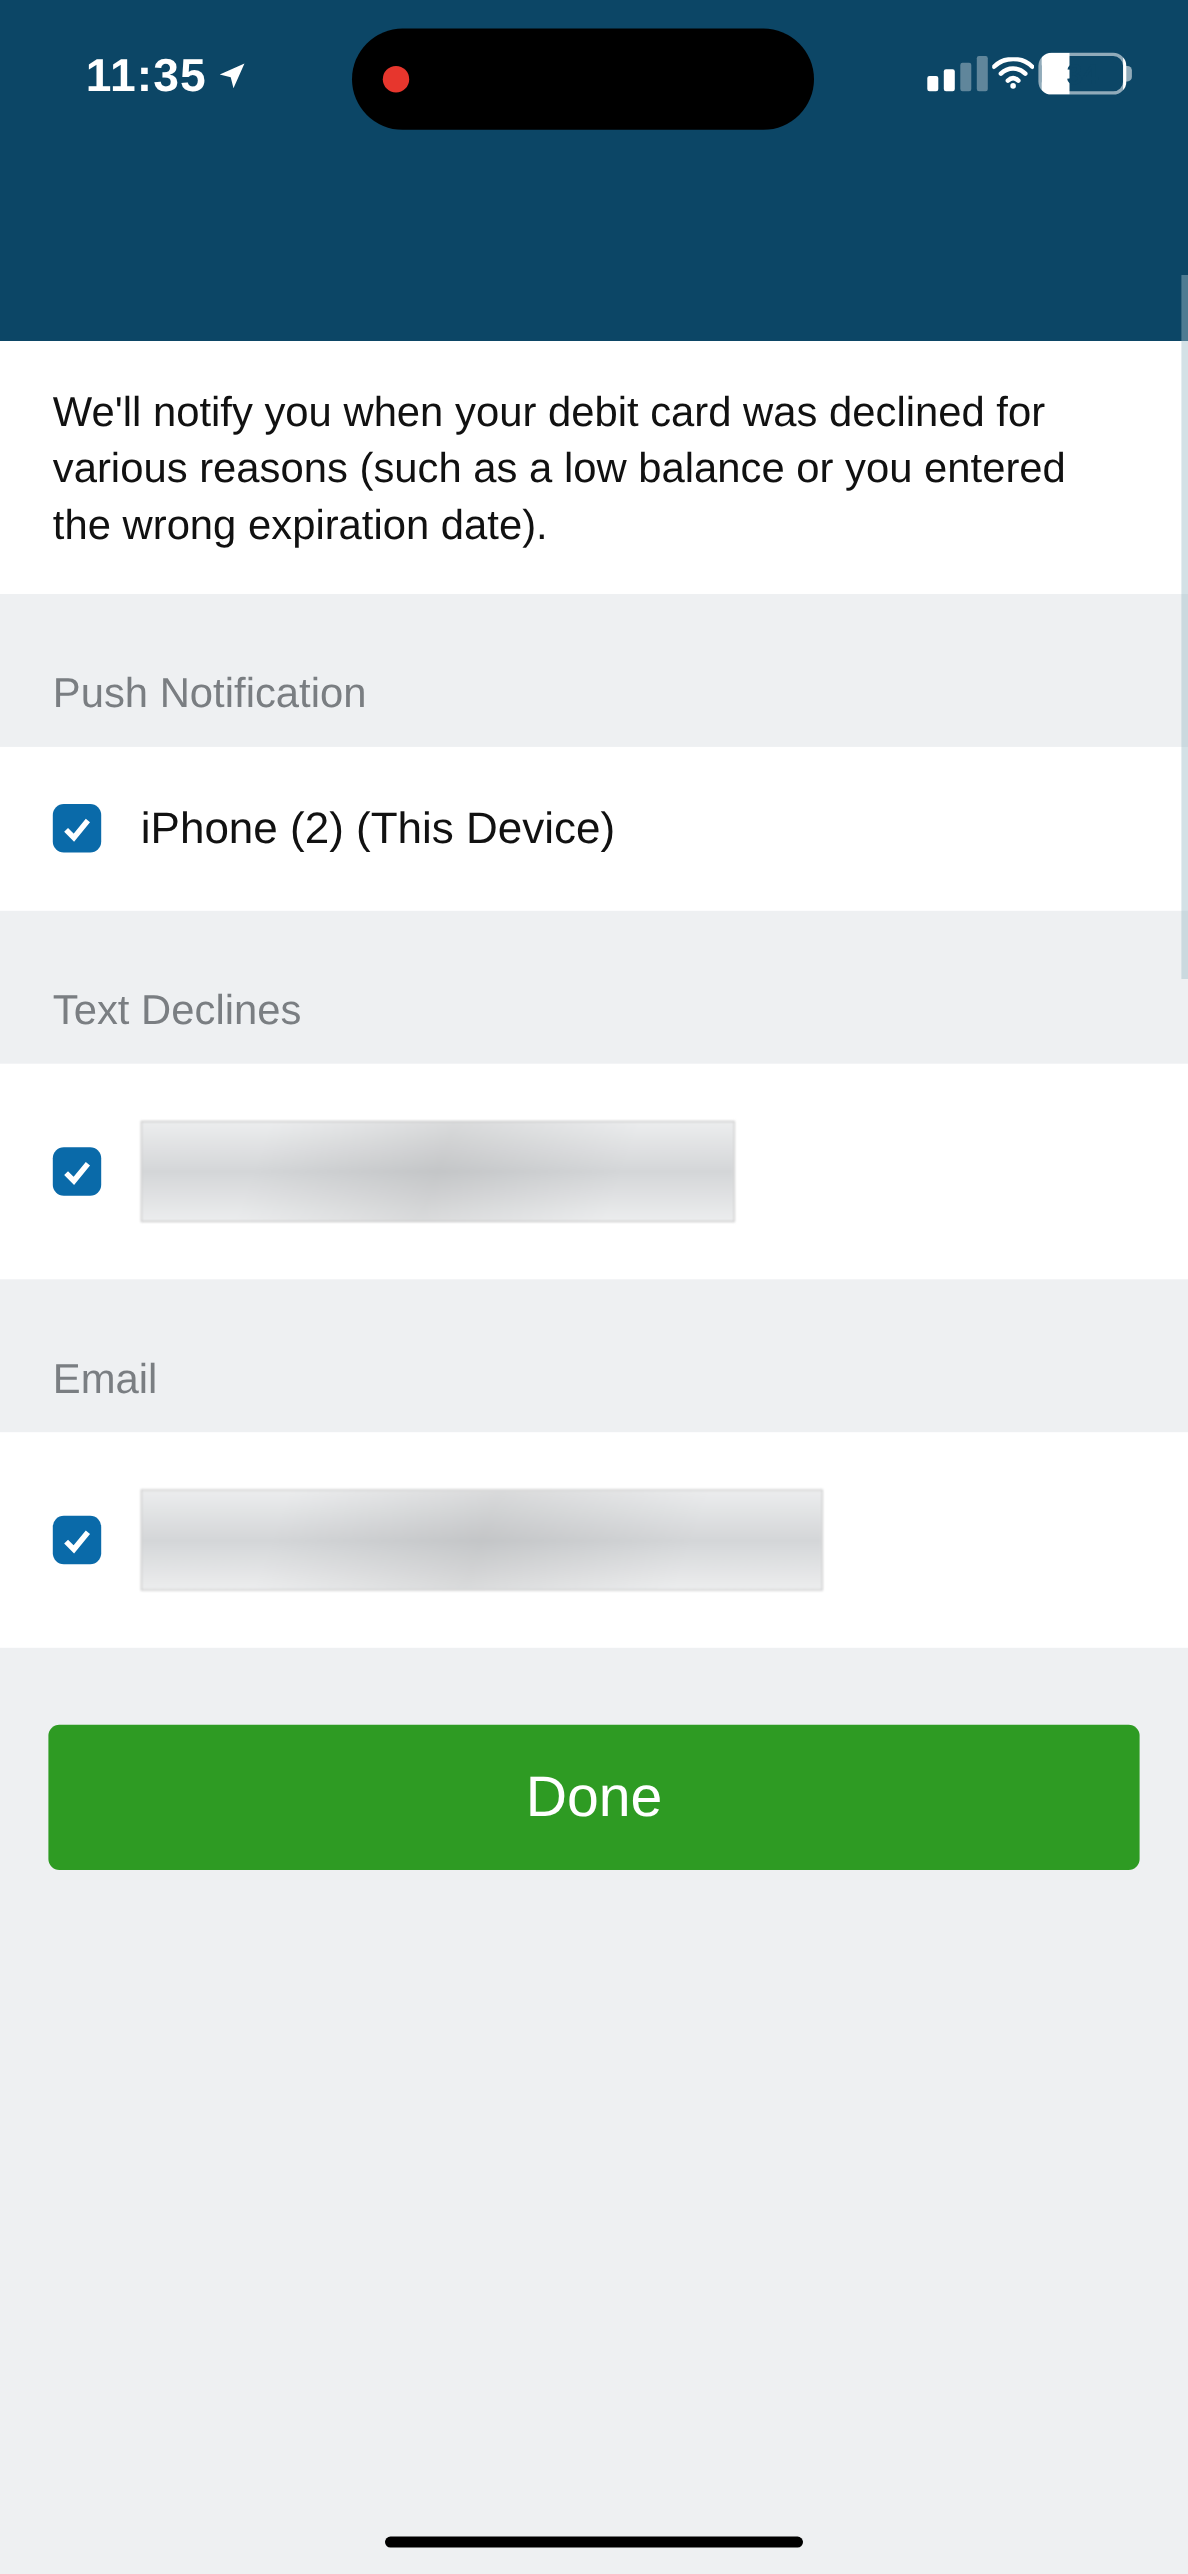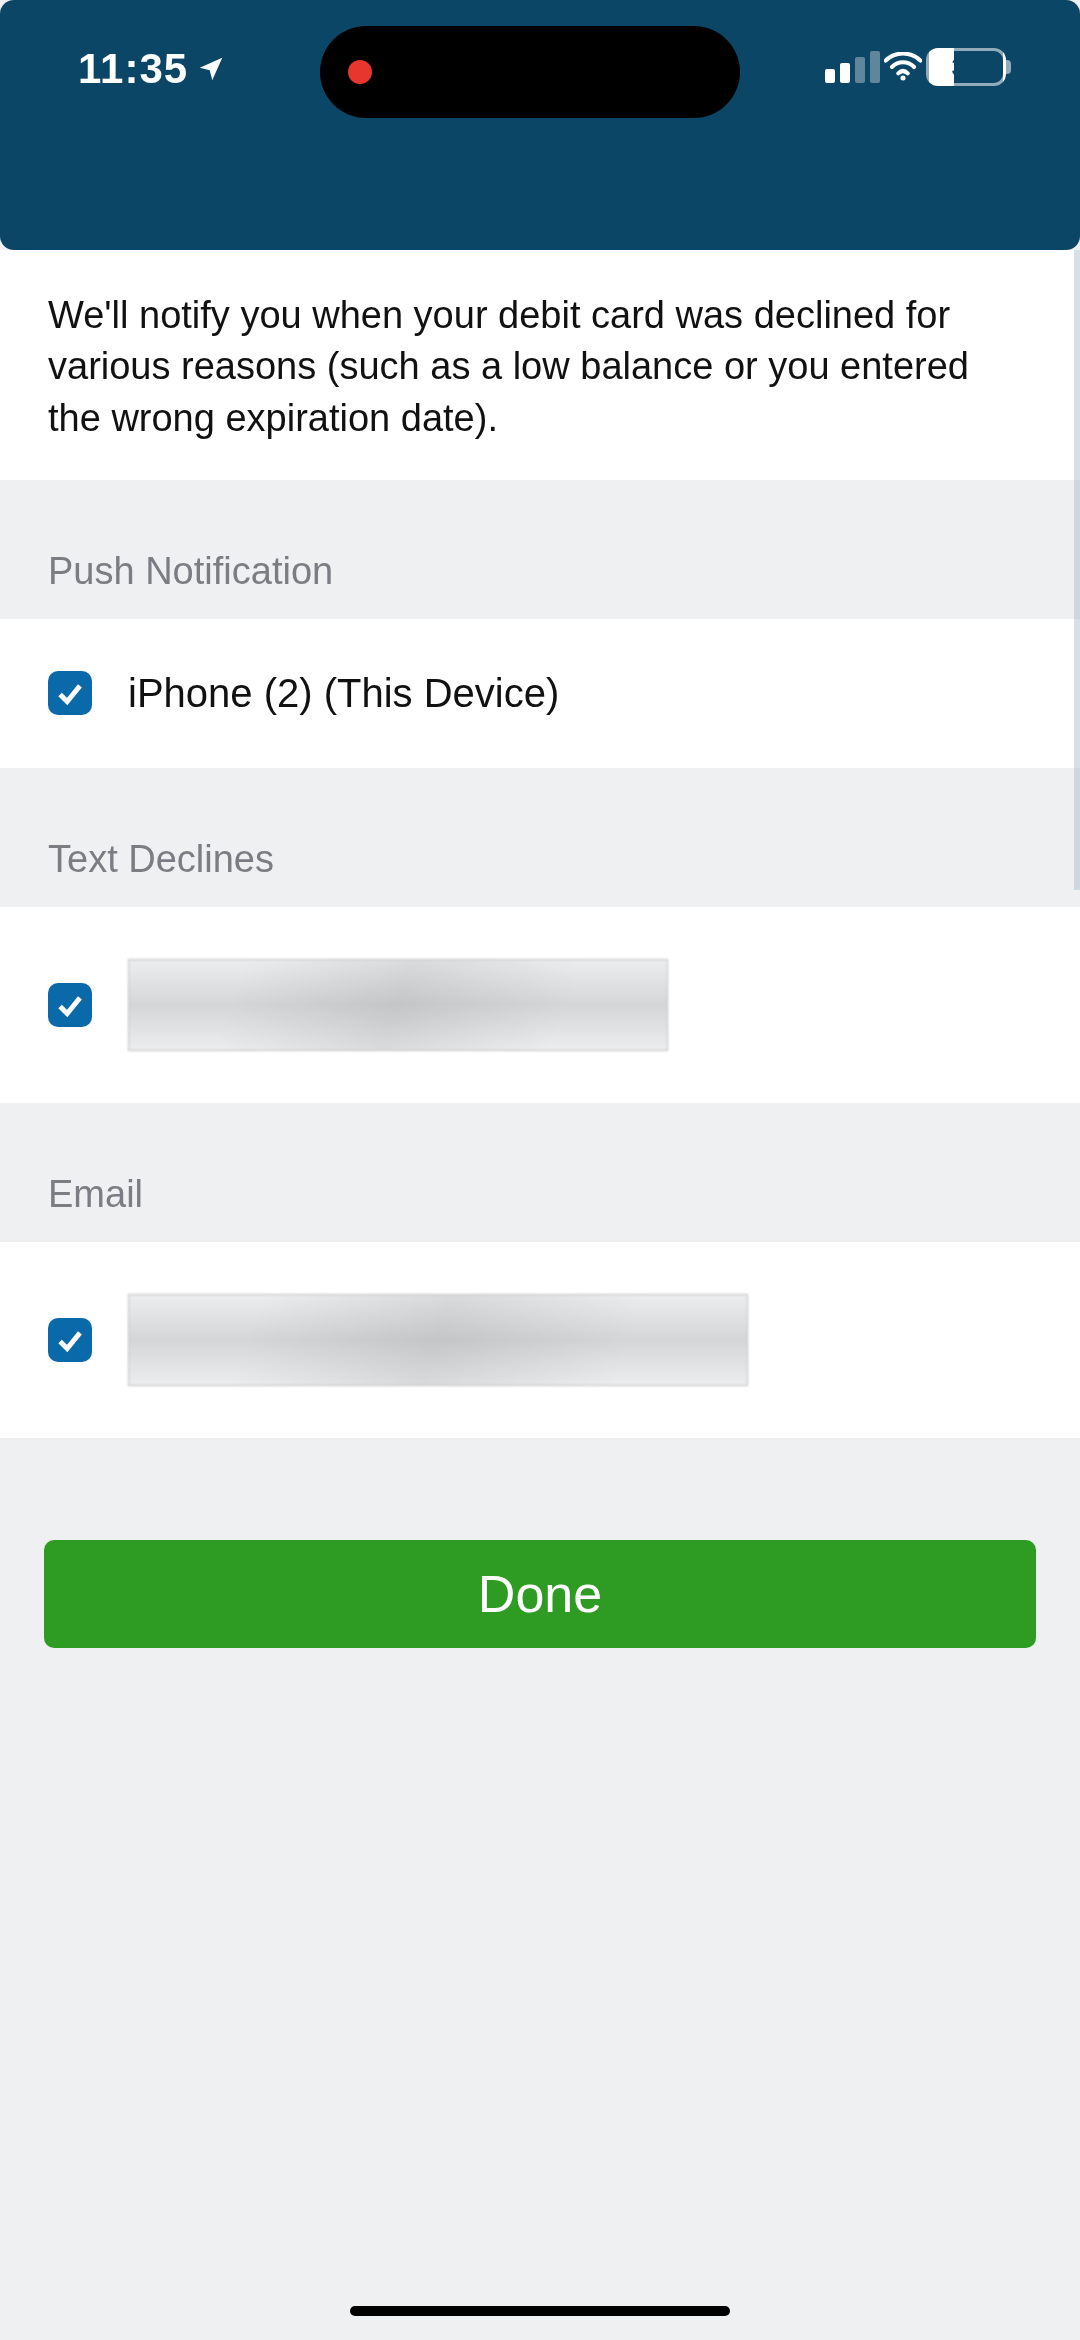--- a/index.html
+++ b/index.html
@@ -8,23 +8,22 @@
       font-family: -apple-system, BlinkMacSystemFont, "Segoe UI", Helvetica, Arial, sans-serif;
       background: #eef0f2;
       color: #111;
       position: relative;
       overflow: hidden;
     }
 
     
     .header {
       background: #0c4666;
-      height: 250px;
-      position: relative;
-      border-radius: 14px;
+      height: 310px;
+      position: relative;
     }
 
     
     .statusbar {
       position: absolute;
       top: 0; left: 0; right: 0;
       height: 100px;
       display: flex;
       align-items: center;
       color: #fff;
@@ -56,21 +55,21 @@
       left: 28px;
       top: 50%;
       transform: translateY(-50%);
       width: 24px; height: 24px;
       background: #e7362d;
       border-radius: 50%;
     }
 
     .status-right {
       position: absolute;
-      right: 74px;
+      right: 56px;
       top: 48px;
       display: flex;
       align-items: center;
       gap: 4px;
     }
     .cell-bars { display: flex; align-items: flex-end; gap: 5px; }
     .cell-bars span { width: 10px; background: #fff; border-radius: 2px; }
     .cell-bars span.dim { background: rgba(255,255,255,.35); }
     .cell-bars .b1 { height: 14px; }
     .cell-bars .b2 { height: 20px; }
@@ -176,31 +175,30 @@
       flex-shrink: 0;
     }
     .redacted.sm { width: 540px; }
     .redacted.lg { width: 620px; }
 
     
     .done-wrap { padding: 70px 44px 0 44px; }
     .done-btn {
       background: #2e9b23;
       color: #fff;
-      height: 108px;
+      height: 132px;
       width: 100%;
       border: none;
       border-radius: 10px;
       font-size: 52px;
       font-weight: 500;
       display: flex;
       align-items: center;
       justify-content: center;
       cursor: pointer;
-      margin-top: 32px;
     }
 
     
     .home-ind {
       position: absolute;
       bottom: 24px;
       left: 50%;
       transform: translateX(-50%);
       width: 380px;
       height: 10px;

